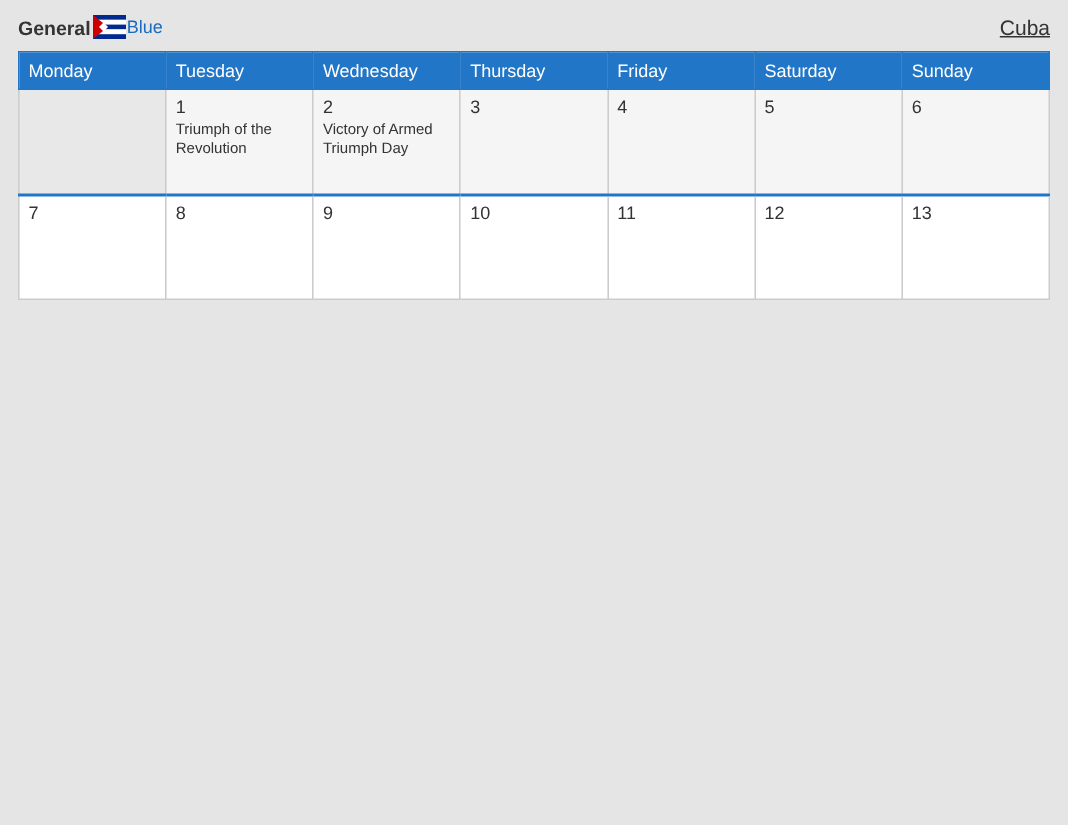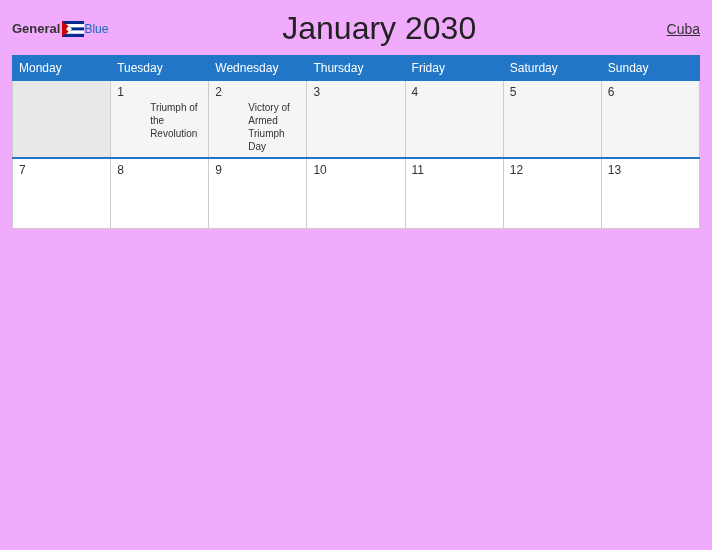--- a/index.html
+++ b/index.html
@@ -6,21 +6,21 @@
     body {
       font-family: Arial, sans-serif;
       background: #fff;
       width: 712px;
       height: 550px;
       overflow: hidden;
     }
     .calendar-container {
       width: 712px;
       height: 550px;
-      background: #f0abfc;
+      background: #e5e5e5;
       padding: 10px 12px;
     }
     .header {
       display: flex;
       align-items: center;
       justify-content: space-between;
       margin-bottom: 8px;
     }
     .logo {
       display: flex;
@@ -94,21 +94,20 @@
       font-size: 12px;
       color: #333;
       display: block;
     }
     .calendar-table tbody tr td .event {
       font-size: 10px;
       color: #333;
       display: block;
       line-height: 1.3;
       margin-top: 2px;
-      margin-left: 33px;
     }
     
     .calendar-table tbody tr:not(:first-child) td {
       border-top: 2px solid #2176c7;
     }
     .calendar-table tbody tr:first-child td {
       border-top: none;
     }
   </style>
 </head>
@@ -123,21 +122,20 @@
         <rect y="0" width="22" height="3.2" fill="#002a8f"></rect>
         <rect y="3.2" width="22" height="3.2" fill="#fff"></rect>
         <rect y="6.4" width="22" height="3.2" fill="#002a8f"></rect>
         <rect y="9.6" width="22" height="3.2" fill="#fff"></rect>
         <rect y="12.8" width="22" height="3.2" fill="#002a8f"></rect>
         <polygon points="0,0 10,8 0,16" fill="#cc0001"></polygon>
         <polygon points="3,8 6,5 9,8 6,11" fill="#fff" transform="translate(1,0)"></polygon>
       </svg>
       <span class="logo-blue">Blue</span>
     </div>
-    <div class="month-title">January 2030</div>
     <div class="country">Cuba</div>
   </div>
 
   <table class="calendar-table">
     <thead>
       <tr>
       <th>Monday</th>
           <th>Tuesday</th>
           <th>Wednesday</th>
           <th>Thursday</th>

